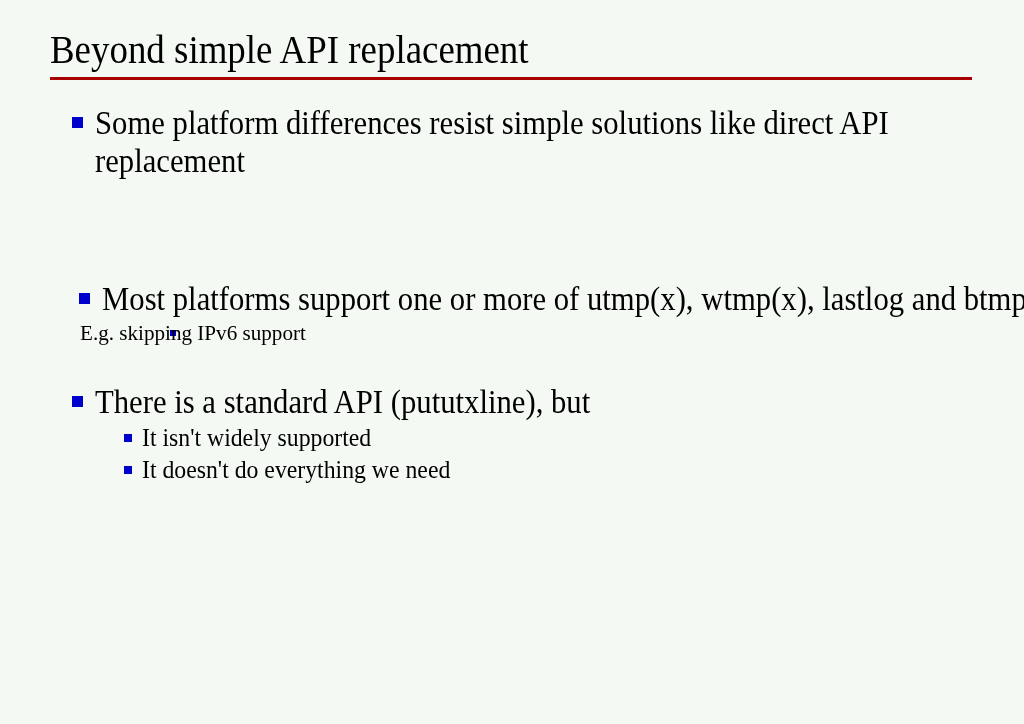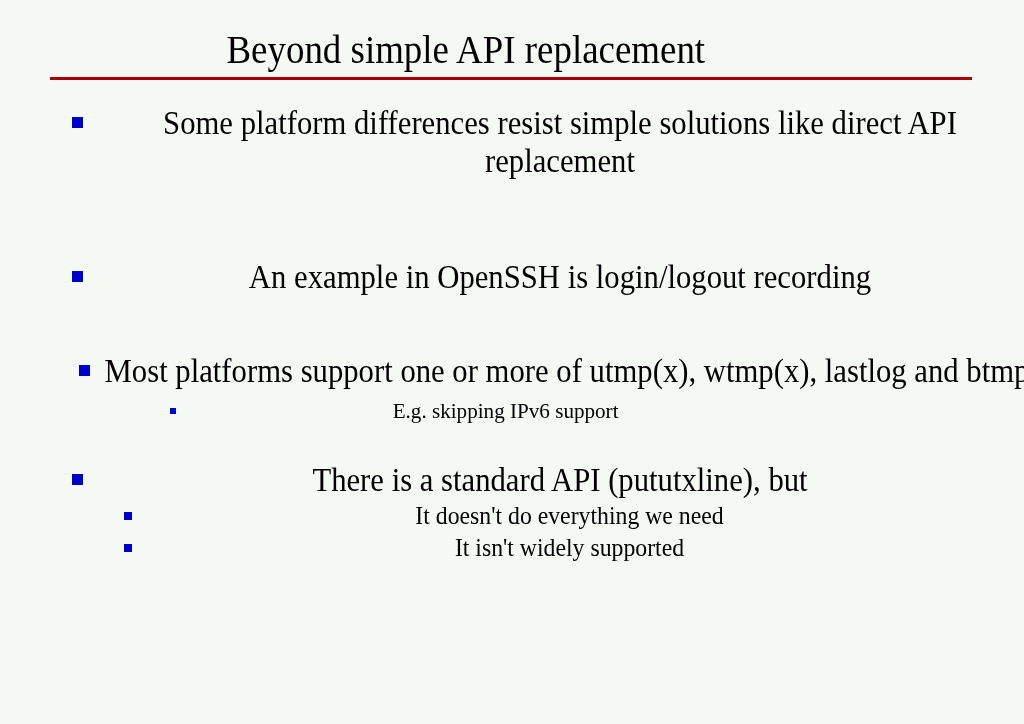--- a/index.html
+++ b/index.html
@@ -12,21 +12,20 @@
     background: #f4f9f4;
     font-family: "Liberation Serif", "DejaVu Serif", serif;
     overflow: hidden;
   }
   .slide {
     position: relative;
     width: 1024px;
     height: 724px;
     background: #f4f9f4;
     box-sizing: border-box;
-    text-align: center;
   }
 
   
   .title-block {
     position: absolute;
     left: 50px;
     top: 24px;
     width: 924px;
   }
   .slide-title {
@@ -102,22 +101,22 @@
     left: 124px;
     top: 11px;
     width: 8px;
     height: 8px;
     background: #0000cc;
   }
 
   
   .lvl3 {
     position: relative;
-    padding-left: 112px;
-    margin-top: 7px;
+    padding-left: 80px;
+    margin-top: 1px;
   }
   .lvl3 .para {
     font-size: 22px;
     line-height: 28px;
     color: #000000;
     transform: scaleX(0.96);
     transform-origin: left top;
     width: 820px;
   }
   .lvl3 > .marker {
@@ -147,24 +146,20 @@
     <div class="lvl1">
       <span class="marker"></span>
       <div class="para">Some platform differences resist simple solutions like direct API replacement</div>
     </div>
 
     <div class="spacer-lg"></div>
 
 
     <div class="spacer-lg"></div>
 
-    <div class="lvl1">
-      <span class="marker"></span>
-      <div class="para">An example in OpenSSH is login/logout recording</div>
-    </div>
 
     <div class="spacer-lg"></div>
 
     <div class="lvl1" style="margin-bottom:0;margin-left:7px;">
       <span class="marker"></span>
       <div class="para">Most platforms support one or more of utmp(x), wtmp(x), lastlog and btmp</div>
     </div>
 
 
     <div class="lvl3">
@@ -175,22 +170,22 @@
     <div class="spacer-lg"></div>
     <div class="spacer-md"></div>
 
     <div class="lvl1" style="margin-bottom:0;">
       <span class="marker"></span>
       <div class="para">There is a standard API (pututxline), but</div>
     </div>
 
     <div class="lvl2">
       <span class="marker"></span>
-      <div class="para">It doesn't do everything we need</div>
+      <div class="para">It isn't widely supported</div>
     </div>
 
     <div class="lvl2">
       <span class="marker"></span>
-      <div class="para">It isn't widely supported</div>
+      <div class="para">It doesn't do everything we need</div>
     </div>
 
   </div>
 </div>
 
 </body></html>

